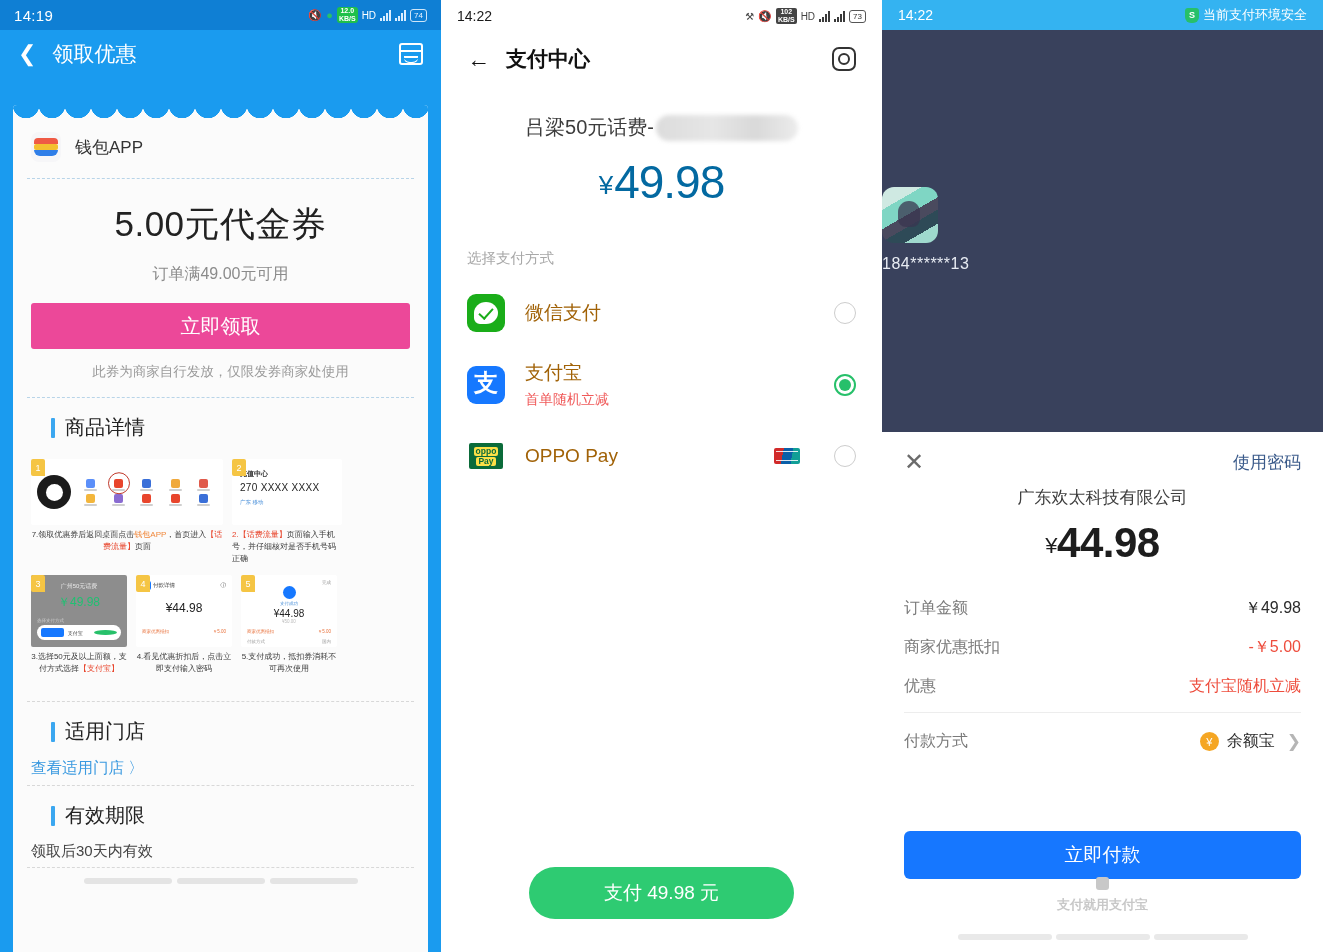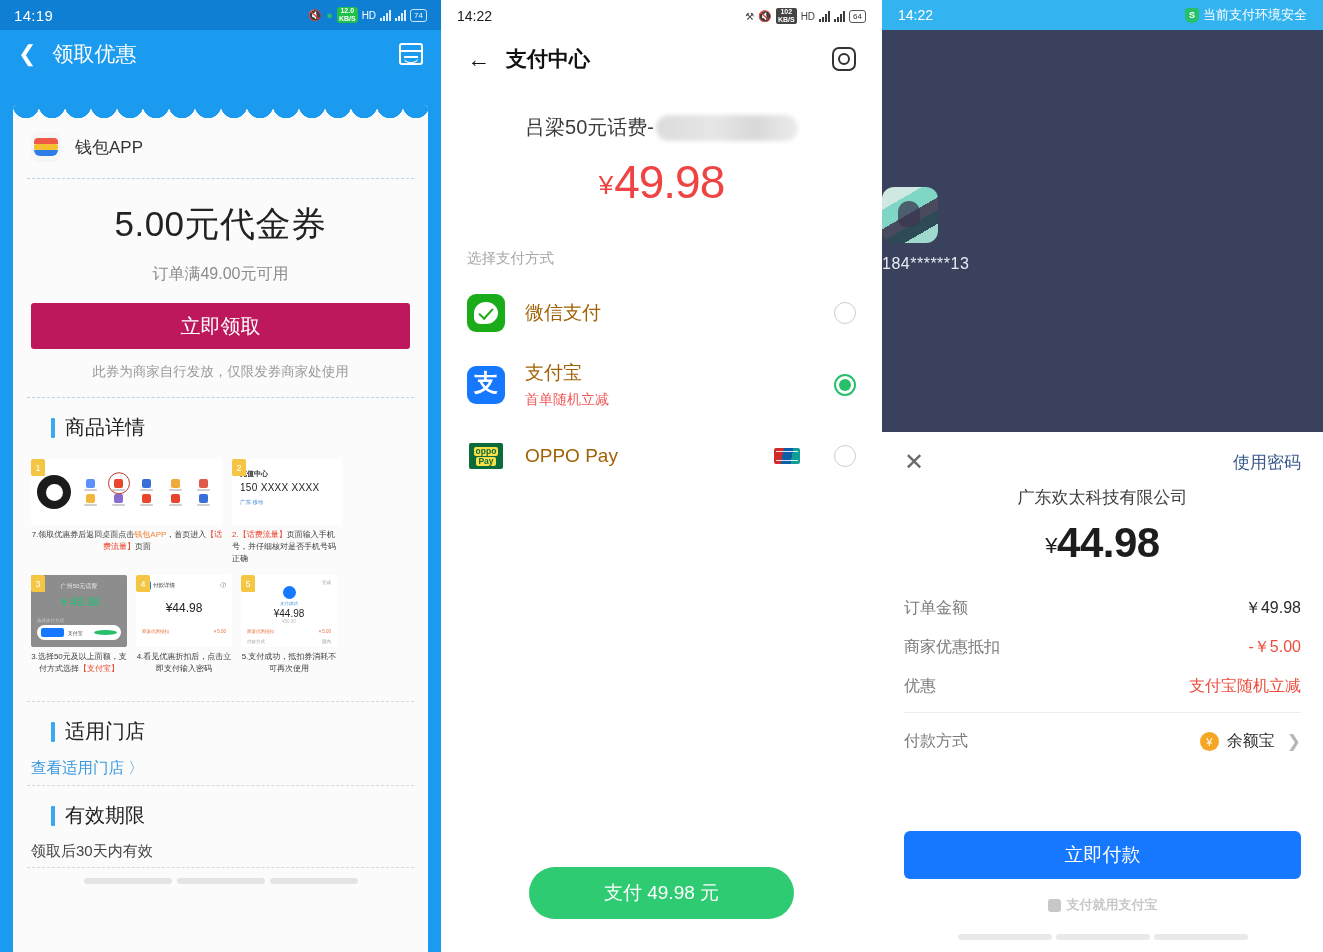--- a/index.html
+++ b/index.html
@@ -49,21 +49,21 @@
   .wallet-ico span:nth-child(2){ background:#f4c030; }
   .wallet-ico span:nth-child(3){ background:#2f7ee8; border-radius:0 0 7px 7px;}
   .brandrow .bn { font-size:17px; color:#333; }
 
   .dash { border-top:1px dashed #b8d4e8; margin:0 14px; }
   .dash-g { border-top:1px dashed #d8d8d8; margin:0 14px; }
 
   .couponbody { padding:22px 18px 16px; text-align:center; }
   .c-amt { font-size:35px; color:#222; letter-spacing:.5px; }
   .c-sub { font-size:16px; color:#8b8b8b; margin-top:16px; }
-  .c-btn { margin:18px 0 4px; background:#be185d; color:#fff; font-size:20px;
+  .c-btn { margin:18px 0 4px; background:#ec4899; color:#fff; font-size:20px;
            height:46px; border-radius:3px; display:flex; align-items:center;
            justify-content:center; border:none; width:100%; cursor:pointer;
            font-family:inherit; }
   .c-note { font-size:13.5px; color:#9a9a9a; margin-top:14px; }
 
   .sec { padding:16px 18px 6px; }
   .sec-h { font-size:20px; color:#222; display:flex; align-items:center; gap:10px;margin-left:20px; }
   .sec-h::before { content:""; width:4px; height:20px; background:#3ba7f0; border-radius:1px; }
   .sec-link { font-size:15.5px; color:#3b9ae0; margin-top:13px; }
   .sec-txt { font-size:15px; color:#444; margin-top:13px; }
@@ -143,21 +143,21 @@
   .arrow-back { font-size:23px; font-weight:400; }
   .gear { width:24px; height:24px; border:2px solid #333; border-radius:7px; position:relative; }
   .gear::after { content:""; position:absolute; left:50%; top:50%; width:8px; height:8px;
                  transform:translate(-50%,-50%); border:2px solid #333; border-radius:50%; }
 
   .p2-order { text-align:center; padding:28px 0 0; }
   .p2-ordline { font-size:20px; color:#3c3c3c; display:inline-flex; align-items:center; }
   .blurmask { display:inline-block; width:142px; height:26px; border-radius:13px;
               background:linear-gradient(90deg,#dcdcdc,#e6e6e6 40%,#d9d9d9 70%,#ececec);
               margin-left:2px; filter:blur(2px); vertical-align:middle; }
-  .p2-amt { font-size:46px; color:#ef4444; text-align:center; margin-top:14px; letter-spacing:-1px;}
+  .p2-amt { font-size:46px; color:#0369a1; text-align:center; margin-top:14px; letter-spacing:-1px;}
   .p2-amt .y { font-size:26px; vertical-align:4px; margin-right:2px; }
 
   .p2-label { font-size:14.5px; color:#a8a8a8; padding:40px 0 0 26px; }
   .pm-list { margin-top:12px; }
   .pm { display:flex; align-items:center; padding:14px 26px; gap:20px; }
   .pm-ico { width:38px; height:38px; border-radius:9px; flex:none;
             display:flex; align-items:center; justify-content:center; }
   .wx { background:#1aad19; }
   .wx i { display:block; width:24px; height:22px; background:#fff; border-radius:50% 50% 50% 6px;
           position:relative; }
@@ -218,21 +218,21 @@
   .r .v.red { color:#ee4d3d; }
   .r.bord { border-top:1px solid #ededed; margin-top:6px; padding-top:18px; }
   .payway { display:flex; align-items:center; gap:8px; color:#2b2b2b; }
   .yeb { width:19px; height:19px; border-radius:50%; background:#f5a623; color:#fff;
          font-size:11px; display:flex; align-items:center; justify-content:center; }
   .chev-r { color:#b5b5b5; font-size:17px; margin-left:4px; }
   .p3-btn { position:absolute; left:22px; right:22px; bottom:73px; height:48px; background:#1677ff;
             color:#fff; border:none; border-radius:6px; font-size:19px; cursor:pointer;
             font-family:inherit; }
   .p3-foot { position:absolute; left:0; right:0; bottom:38px; display:flex; align-items:center;
-             justify-content:center; gap:6px; font-size:13px; color:#c8c8c8; font-weight:bold; }
+             justify-content:center; gap:6px; font-size:13px; color:#c8c8c8; font-weight:bold;flex-direction:column; }
   .p3-foot .mk { width:13px; height:13px; background:#c8c8c8; border-radius:3px; }
   .p3-navbars { position:absolute; left:0; right:0; bottom:12px; display:flex; gap:4px;
                 justify-content:center; }
   .p3-navbars i { display:block; height:6px; width:94px; background:#e9e9e9; border-radius:3px; }
 </style>
 </head>
 <body>
 
 <div class="screens">
 
@@ -347,21 +347,21 @@
               </span>
             </div>
             <div class="gcap" style="width:192px">
               <span>7.领取优惠券后返回桌面点击</span><span class="or">钱包APP</span><span>，首页进入</span><span class="rd">【话费流量】</span><span>页面</span>
             </div>
           </div>
           <div class="gcell">
             <span class="gnum">2</span>
             <div class="gshot shot2">
               <div class="t">充值中心</div>
-              <div class="n">150 XXXX XXXX</div>
+              <div class="n">270 XXXX XXXX</div>
               <div class="sm">广东 移动</div>
             </div>
             <div class="gcap" style="width:110px;text-align:left">
               <span class="rd">2.【话费流量】</span><span>页面输入手机号，并仔细核对是否手机号码正确</span>
             </div>
           </div>
         </div>
 
         <div class="grow">
           <div class="gcell">
@@ -454,21 +454,21 @@
             <i></i>
             <i></i>
             <i></i>
           </span>
         <span class="sigbars sigbars2">
             <i></i>
             <i></i>
             <i></i>
             <i></i>
           </span>
-        <span class="batt2">64</span>
+        <span class="batt2">73</span>
       </span>
     </div>
 
     <div class="p2-nav">
       <span class="l">
         <span class="arrow-back">←</span>
         <span>支付中心</span>
       </span>
       <span class="gear"></span>
     </div>

